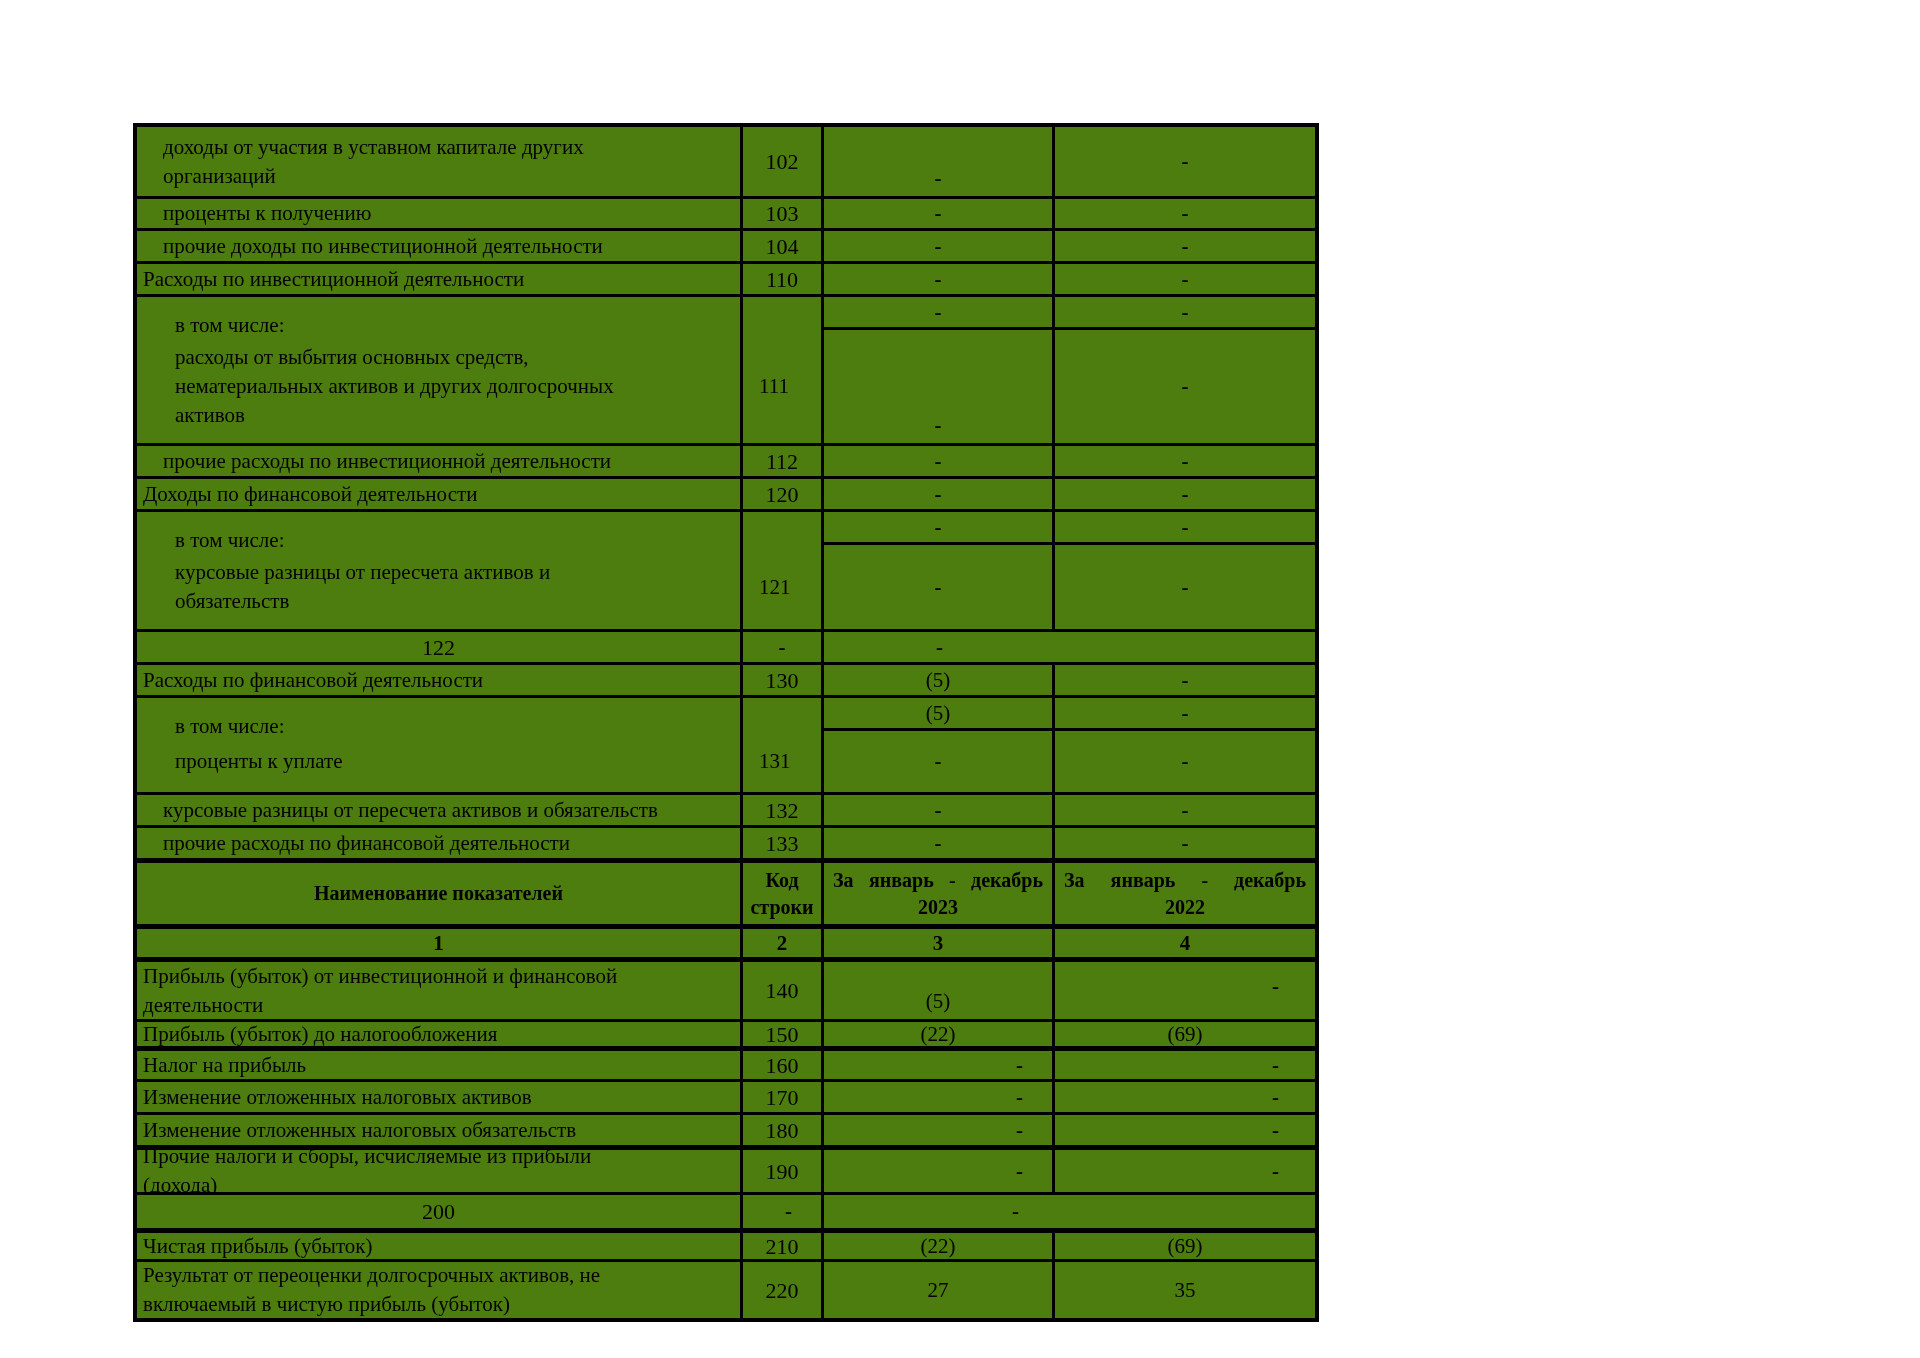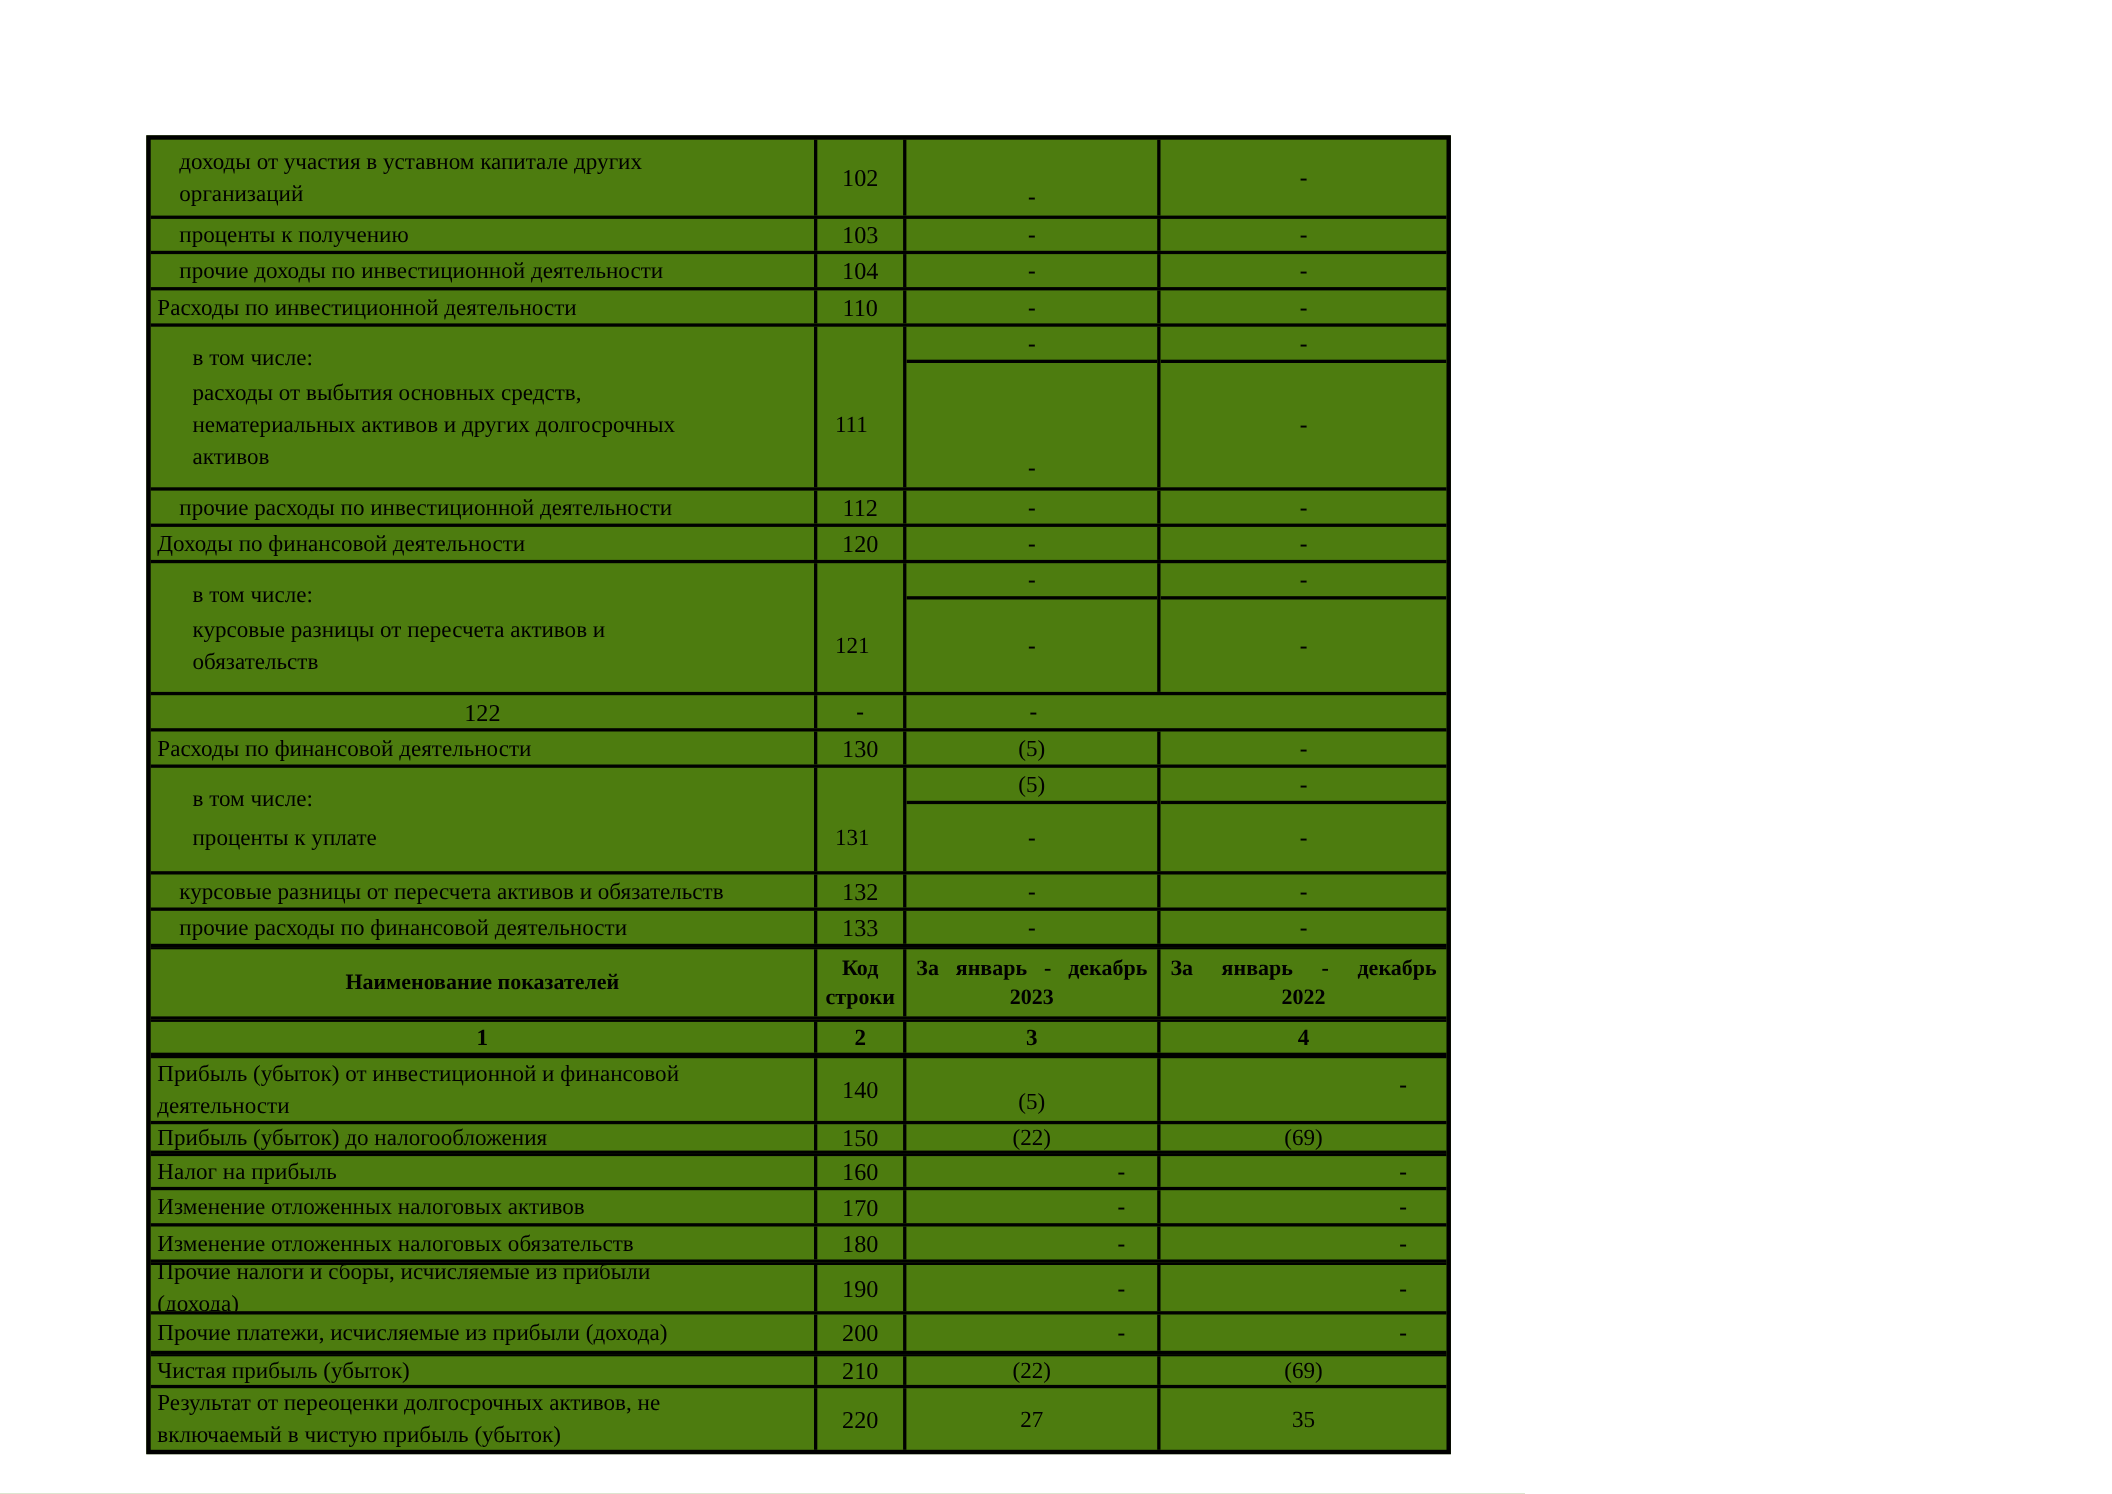--- a/index.html
+++ b/index.html
@@ -406,23 +406,20 @@
         <span>190</span>
       </div>
       <div class="cell val right3">
         <span class="dash">-</span>
       </div>
       <div class="cell val right4">
         <span class="dash">-</span>
       </div>
     </div>
     <div class="row" style="height: 36px;">
-      <div class="cell name">
-        <span>Прочие платежи, исчисляемые из прибыли (дохода)</span>
-      </div>
       <div class="cell code">
         <span>200</span>
       </div>
       <div class="cell val right3">
         <span class="dash">-</span>
       </div>
       <div class="cell val right4">
         <span class="dash">-</span>
       </div>
     </div>

